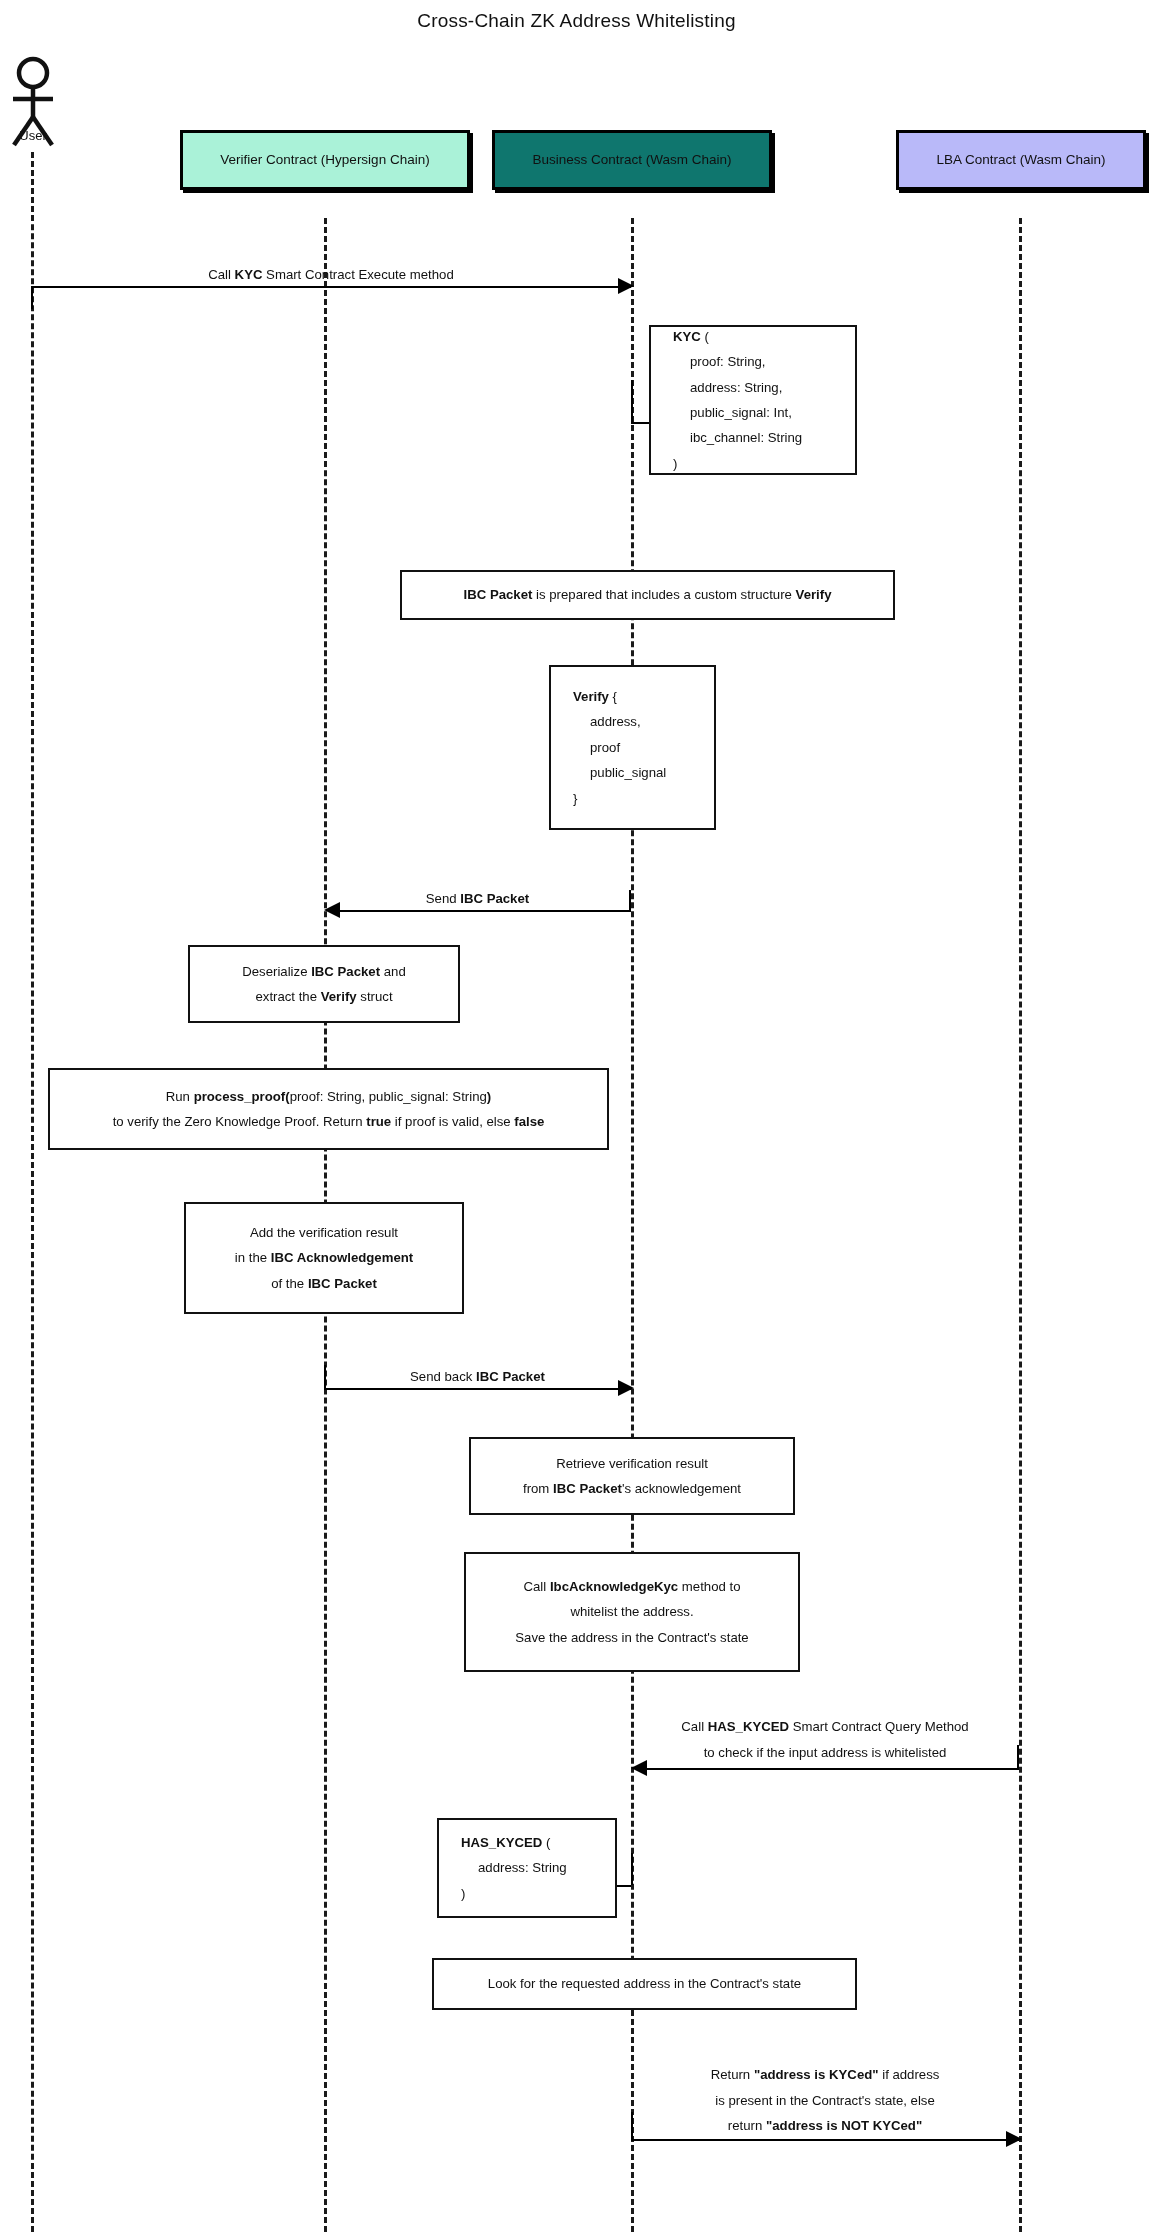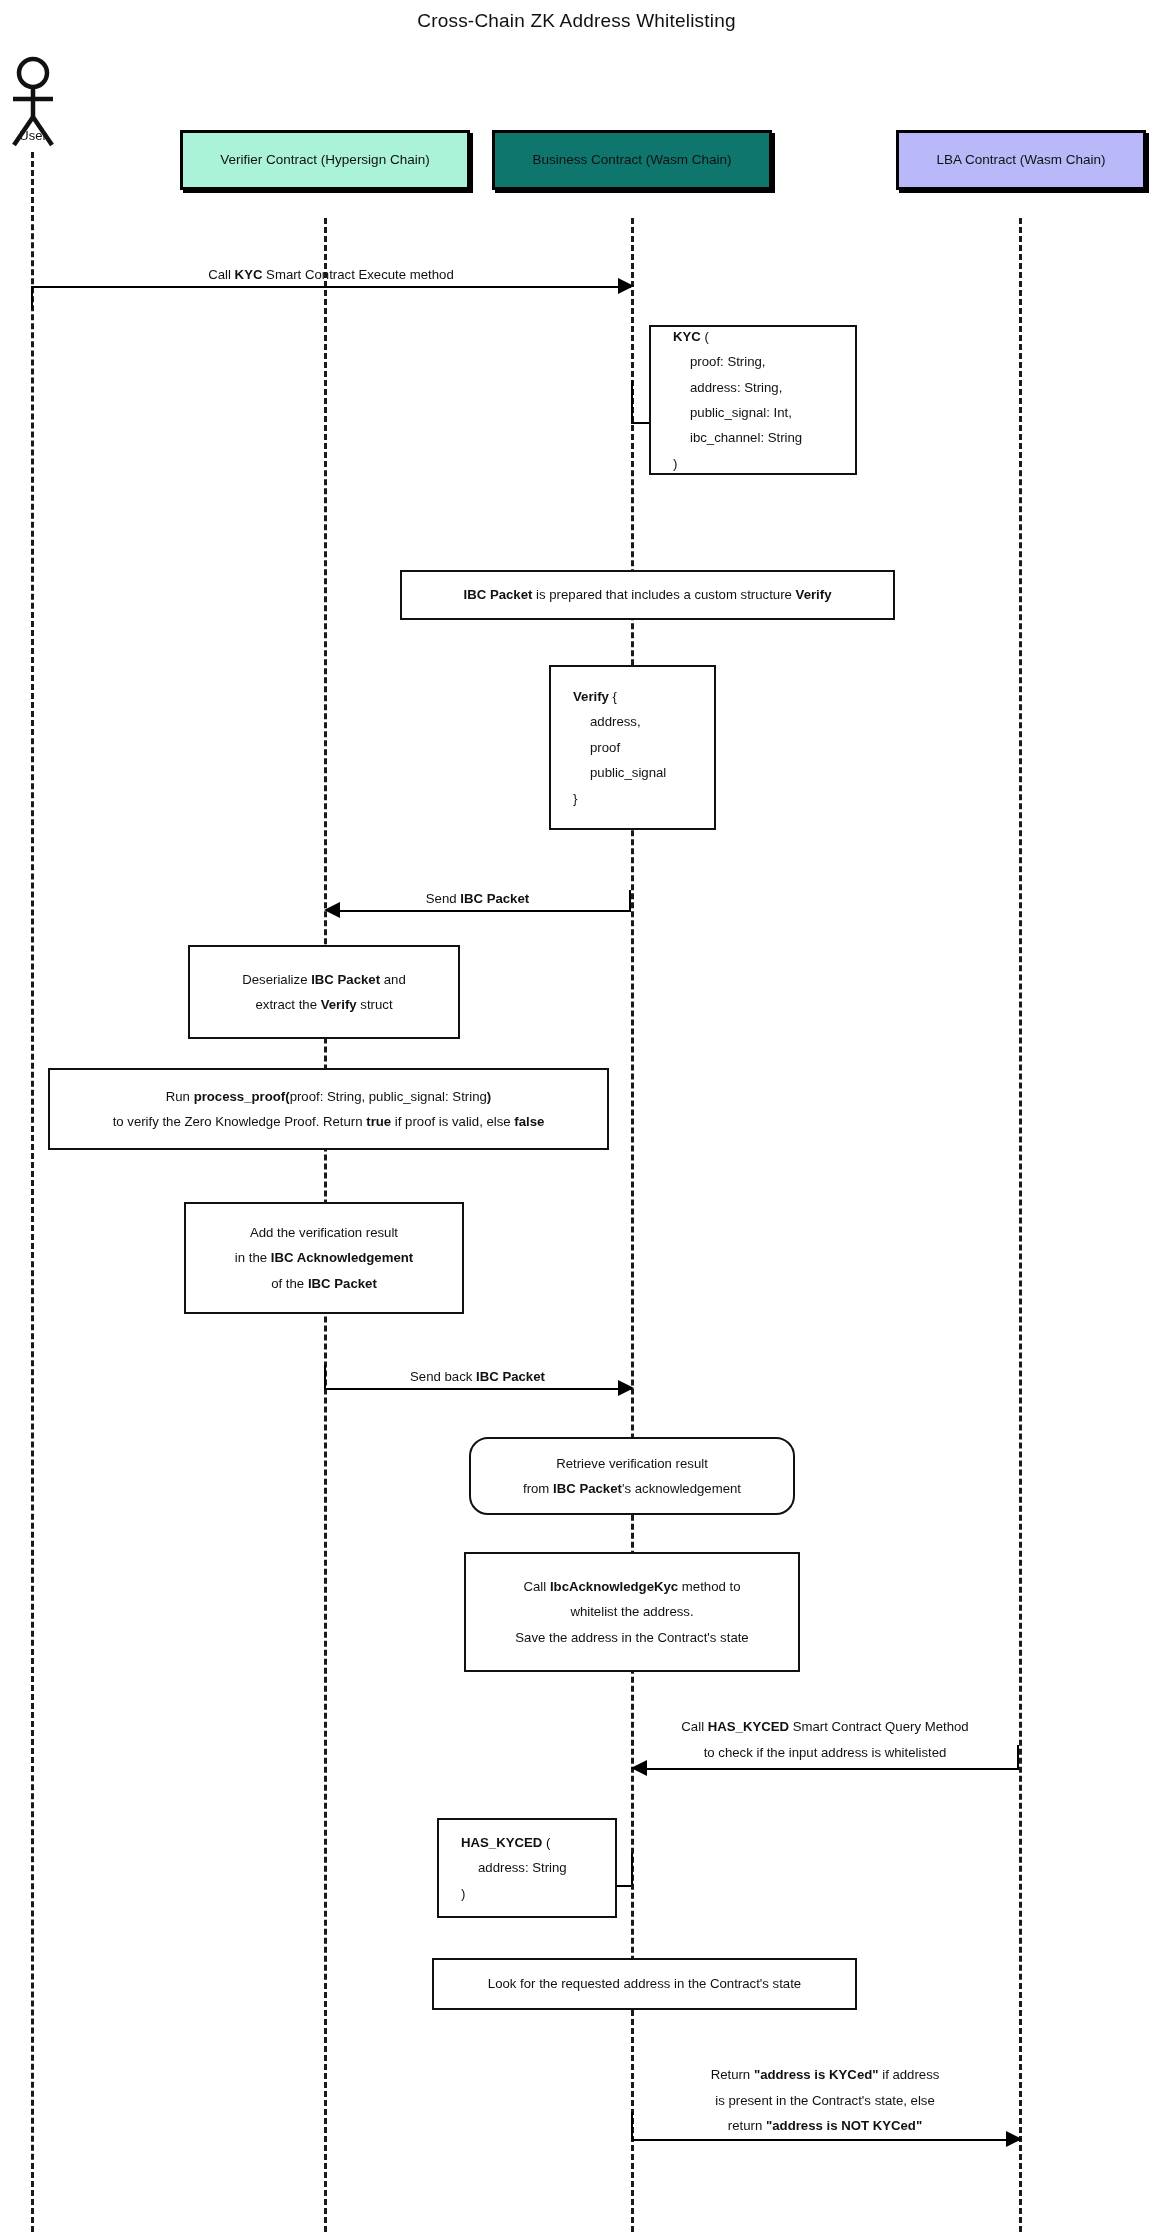--- a/index.html
+++ b/index.html
@@ -108,21 +108,21 @@
     <div class="ln">}</div>
   </div>
 
   <div class="msg-cap" style="left:629px;top:890px;height:22px;"></div>
   <div class="msg-line" style="left:340px;top:910px;width:291px;"></div>
   <div class="arrow-l" style="left:324px;top:902px;"></div>
   <div class="msg-label" style="left:324px;top:886px;width:307px;">
     <span>Send </span><b>IBC Packet</b>
   </div>
 
-  <div class="note center" style="left:188px;top:945px;width:272px;height:94px;">
+  <div class="note center" style="left:188px;top:945px;width:272px;height:78px;">
     <div class="ln"><span>Deserialize </span><b>IBC Packet</b><span> and</span></div>
     <div class="ln"><span>extract the </span><b>Verify</b><span> struct</span></div>
   </div>
 
   <div class="note center" style="left:48px;top:1068px;width:561px;height:82px;">
     <div class="ln"><span>Run </span><b>process_proof(</b><span>proof: String, public_signal: String</span><b>)</b></div>
     <div class="ln"><span>to verify the Zero Knowledge Proof. Return </span><b>true</b><span> if proof is valid, else </span><b>false</b></div>
   </div>
 
   <div class="note center" style="left:184px;top:1202px;width:280px;height:112px;">
@@ -131,21 +131,21 @@
     <div class="ln"><span>of the </span><b>IBC Packet</b></div>
   </div>
 
   <div class="msg-cap" style="left:324px;top:1365px;height:23px;"></div>
   <div class="msg-line" style="left:324px;top:1388px;width:307px;"></div>
   <div class="arrow-r" style="left:618px;top:1380px;"></div>
   <div class="msg-label" style="left:324px;top:1364px;width:307px;">
     <span>Send back </span><b>IBC Packet</b>
   </div>
 
-  <div class="note center" style="left:469px;top:1437px;width:326px;height:78px;border-radius:19px;">
+  <div class="note center" style="left:469px;top:1437px;width:326px;height:78px;">
     <div class="ln">Retrieve verification result</div>
     <div class="ln"><span>from </span><b>IBC Packet</b><span>'s acknowledgement</span></div>
   </div>
 
   <div class="note center" style="left:464px;top:1552px;width:336px;height:120px;">
     <div class="ln"><span>Call </span><b>IbcAcknowledgeKyc</b><span> method to</span></div>
     <div class="ln">whitelist the address.</div>
     <div class="ln">Save the address in the Contract's state</div>
   </div>
 

